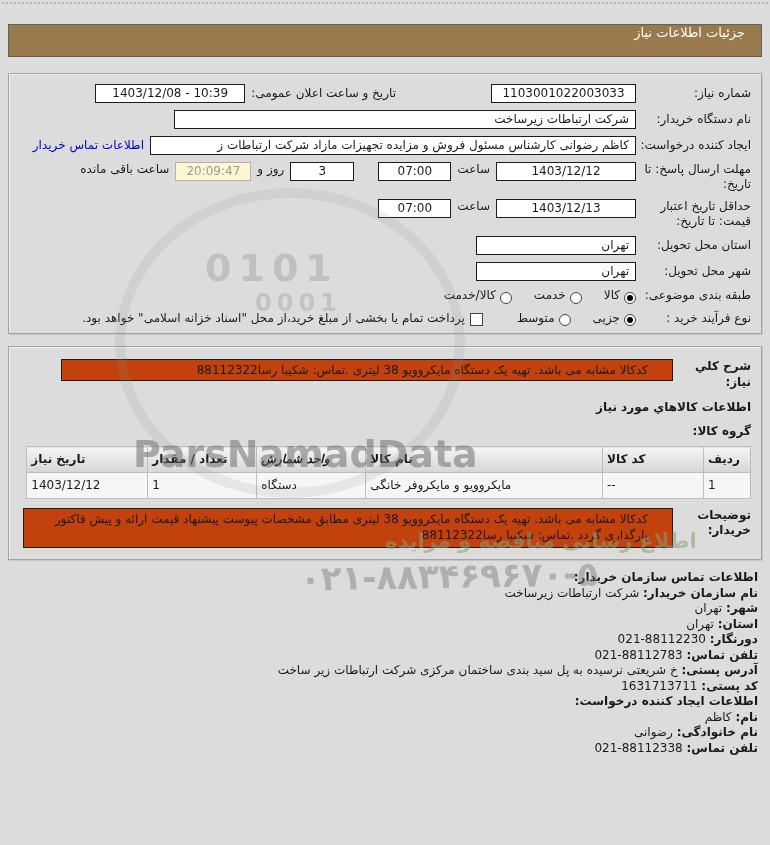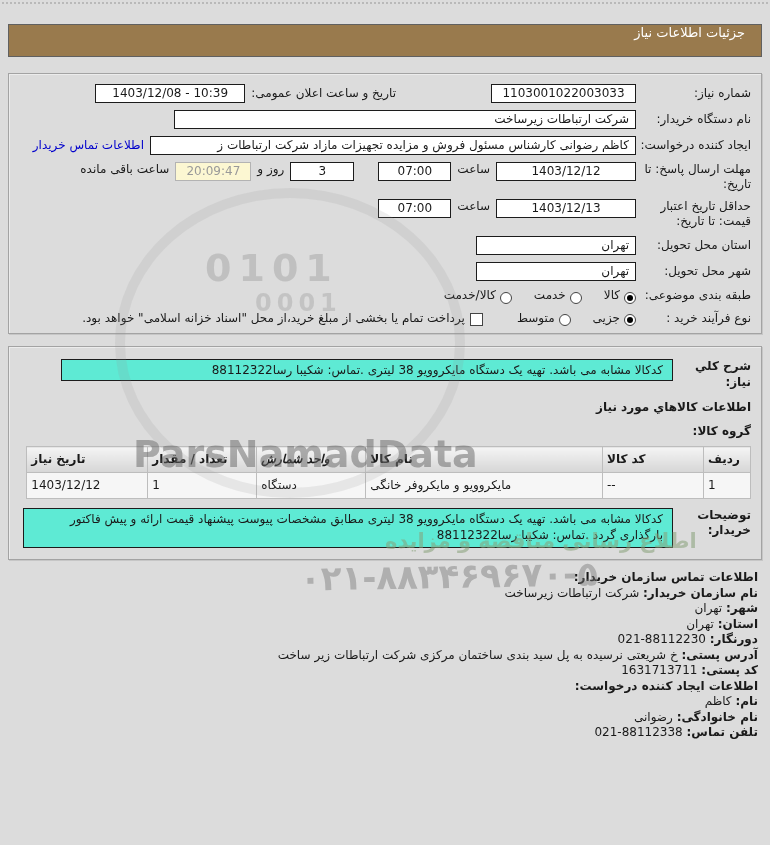--- a/index.html
+++ b/index.html
@@ -43,21 +43,21 @@
   .sm{margin:0 6px;white-space:nowrap;}
   
   .radio{width:12px;height:12px;border:1px solid #444;border-radius:50%;
     background:#fff;display:inline-block;flex:none;margin-left:4px;box-sizing:border-box;}
   .radio.on::after{content:"";display:block;width:6px;height:6px;margin:2px;
     background:#000;border-radius:50%;}
   .chk{width:13px;height:13px;border:1px solid #444;background:#fff;
     display:inline-block;flex:none;margin-left:5px;box-sizing:border-box;}
   .opt{display:flex;align-items:flex-end;margin-left:22px;}
   
-  .descbox{background:#5eead4;border:1px solid #1c1c1c;padding:2px 9px;
+  .descbox{background:#c2410c;border:1px solid #1c1c1c;padding:2px 24px;
     line-height:16px;flex:1;}
   .bheading{font-weight:bold;margin:10px 0 8px 0;}
   table.goods{width:99%;border-collapse:collapse;border:1px solid #8d8d8d;
     margin:2px 0 9px 0;}
   table.goods th,table.goods td{border:1px solid #bdbdbd;height:25px;
     text-align:left;font-size:12px;padding:0 4px;}
   table.goods th{background:linear-gradient(#f4f4f4,#d6d6d6);font-weight:bold;}
   table.goods td{background:#f6f6f6;}
   .c-row{width:38px;} .c-code{width:92px;} .c-unit{width:100px;font-style:italic;}
   .c-qty{width:100px;} .c-date{width:112px;}
@@ -211,20 +211,21 @@
     <span class="descbox" style="margin-left:4px;min-height:34px">کدکالا مشابه می باشد. تهیه یک دستگاه مایکروویو 38 لیتری مطابق مشخصات پیوست پیشنهاد قیمت ارائه و پیش فاکتور بارگذاری گردد .تماس: شکیبا رسا88112322</span>
   </div>
 </div>
 
 <div id="contact">
   <div class="cline"><b>اطلاعات تماس سازمان خریدار:</b></div>
   <div class="cline"><b>نام سازمان خریدار:</b> <span>شرکت ارتباطات زیرساخت</span></div>
   <div class="cline"><b>شهر:</b> <span>تهران</span></div>
   <div class="cline"><b>استان:</b> <span>تهران</span></div>
   <div class="cline"><b>دورنگار:</b> <span>88112230-021</span></div>
+  <div class="cline"><b>تلفن تماس:</b> <span>88112783-021</span></div>
   <div class="cline"><b>آدرس پستی:</b> <span>خ شریعتی نرسیده به پل سید بندی ساختمان مرکزی شرکت ارتباطات زیر ساخت</span></div>
   <div class="cline"><b>کد پستی:</b> <span>1631713711</span></div>
   <div class="cline"><b>اطلاعات ایجاد کننده درخواست:</b></div>
   <div class="cline"><b>نام:</b> <span>کاظم</span></div>
   <div class="cline"><b>نام خانوادگی:</b> <span>رضوانی</span></div>
   <div class="cline"><b>تلفن تماس:</b> <span>88112338-021</span></div>
 </div>
 
 <div class="wm wm-circle"></div>
 <div class="wm wm-digits1">0101</div>

